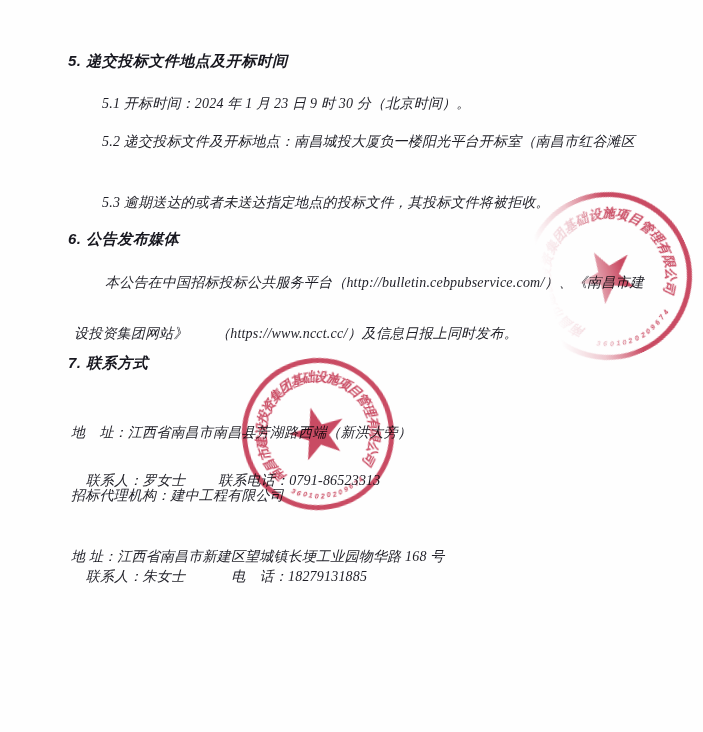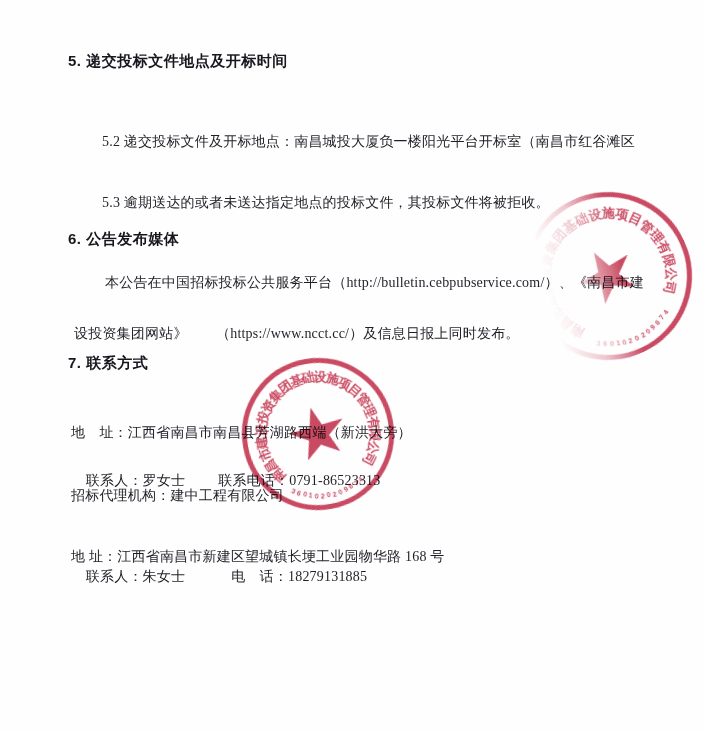--- a/index.html
+++ b/index.html
@@ -3,20 +3,21 @@
 <meta charset="utf-8">
 <style>
   html,body{margin:0;padding:0;background:#ffffff;}
   .page{
     position:relative;
     width:703px;height:732px;
     background:#fefefe;
     overflow:hidden;
     font-family:"Liberation Serif","DejaVu Serif",serif;
     color:#1e1e26;
+    font-style:italic;
   }
   .heading{
     position:absolute;
     font-family:"Liberation Sans","DejaVu Sans",sans-serif;
     font-weight:bold;
     font-size:15px;
     letter-spacing:.5px;
     white-space:pre;
     color:#17171f;
   }
@@ -76,20 +77,21 @@
     -webkit-mask-image:linear-gradient(100deg,transparent 18%,rgba(0,0,0,.30) 38%,#000 58%);
             mask-image:linear-gradient(100deg,transparent 18%,rgba(0,0,0,.30) 38%,#000 58%);
   }
 </style>
 </head>
 <body>
 
 <div class="page">
 
   <div class="heading" style="left:68px;top:52px">5. 递交投标文件地点及开标时间</div>
+  <div class="line" style="left:102px;top:95px">5.1 开标时间：2024 年 1 月 23 日 9 时 30 分（北京时间）。</div>
   <div class="line" style="left:102px;top:133px">5.2 递交投标文件及开标地点：南昌城投大厦负一楼阳光平台开标室（南昌市红谷滩区</div>
   <div class="line" style="left:102px;top:194px">5.3 逾期送达的或者未送达指定地点的投标文件，其投标文件将被拒收。</div>
 
   <div class="heading" style="left:68px;top:230px">6. 公告发布媒体</div>
   <div class="line" style="left:105px;top:274px">本公告在中国招标投标公共服务平台（http://bulletin.cebpubservice.com/）、《南昌市建</div>
   <div class="line" style="left:74px;top:325px">设投资集团网站》　　（https://www.ncct.cc/）及信息日报上同时发布。</div>
 
   <div class="heading" style="left:68px;top:354px">7. 联系方式</div>
   <div class="line" style="left:71px;top:424px">地　址：江西省南昌市南昌县芳湖路西端（新洪大旁）</div>
   <div class="line" style="left:71px;top:456px">

